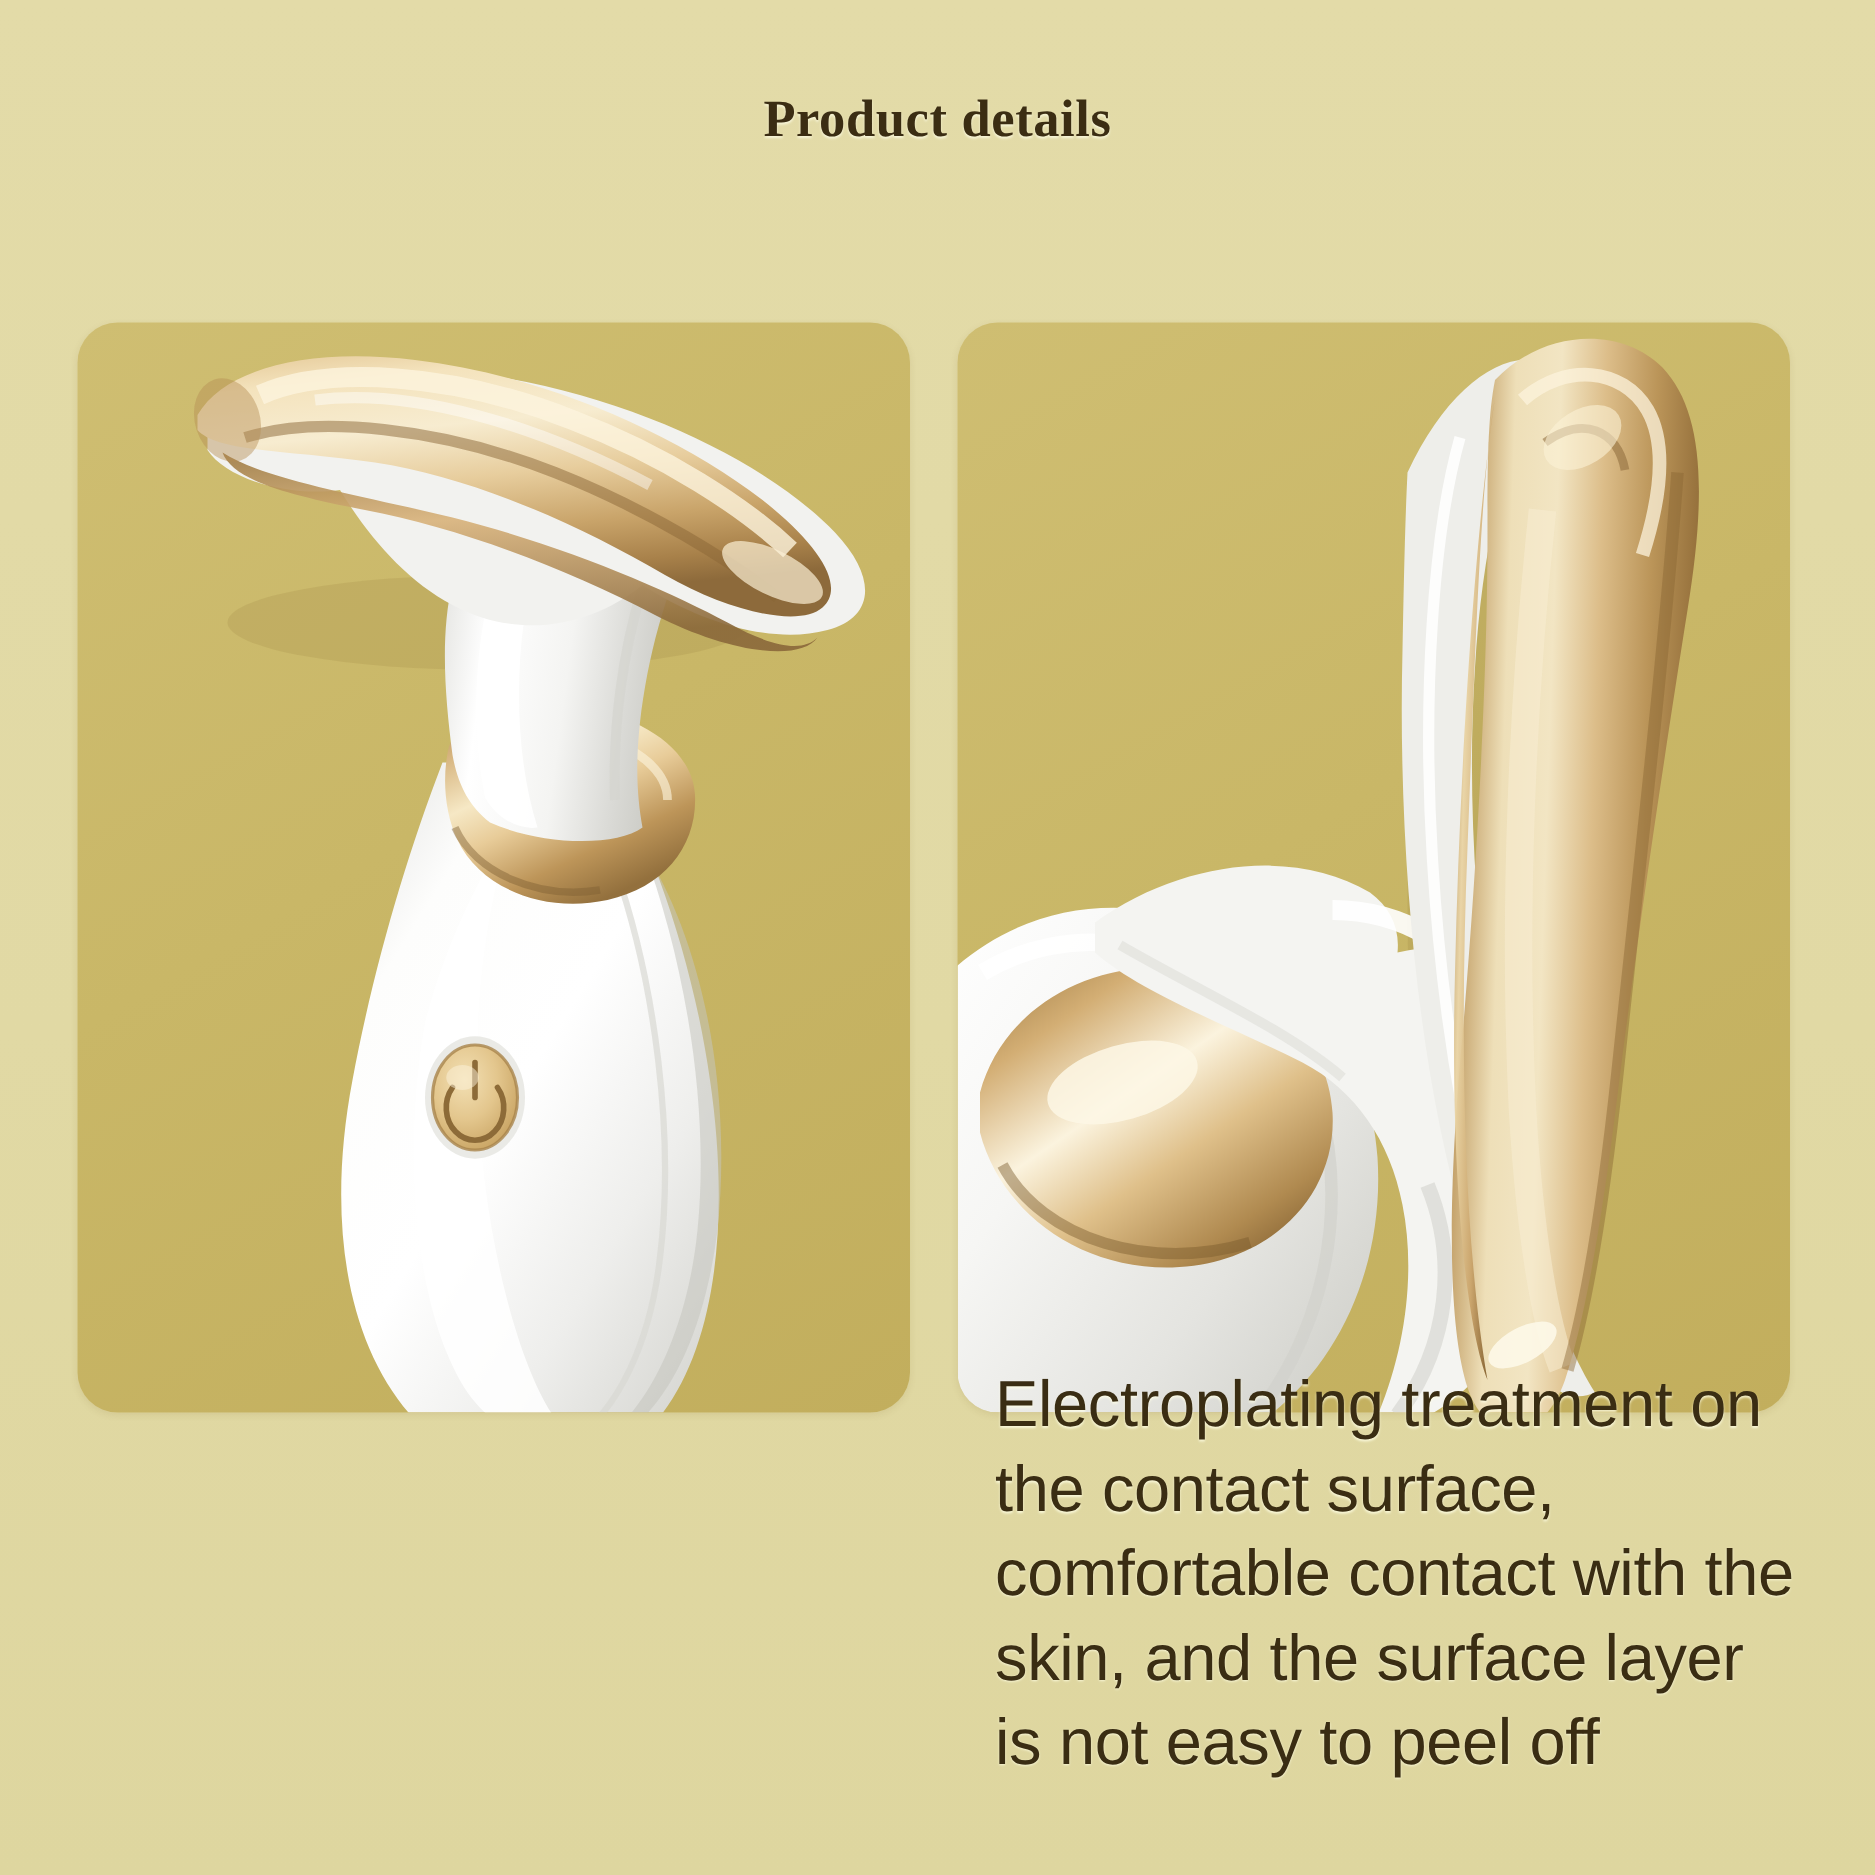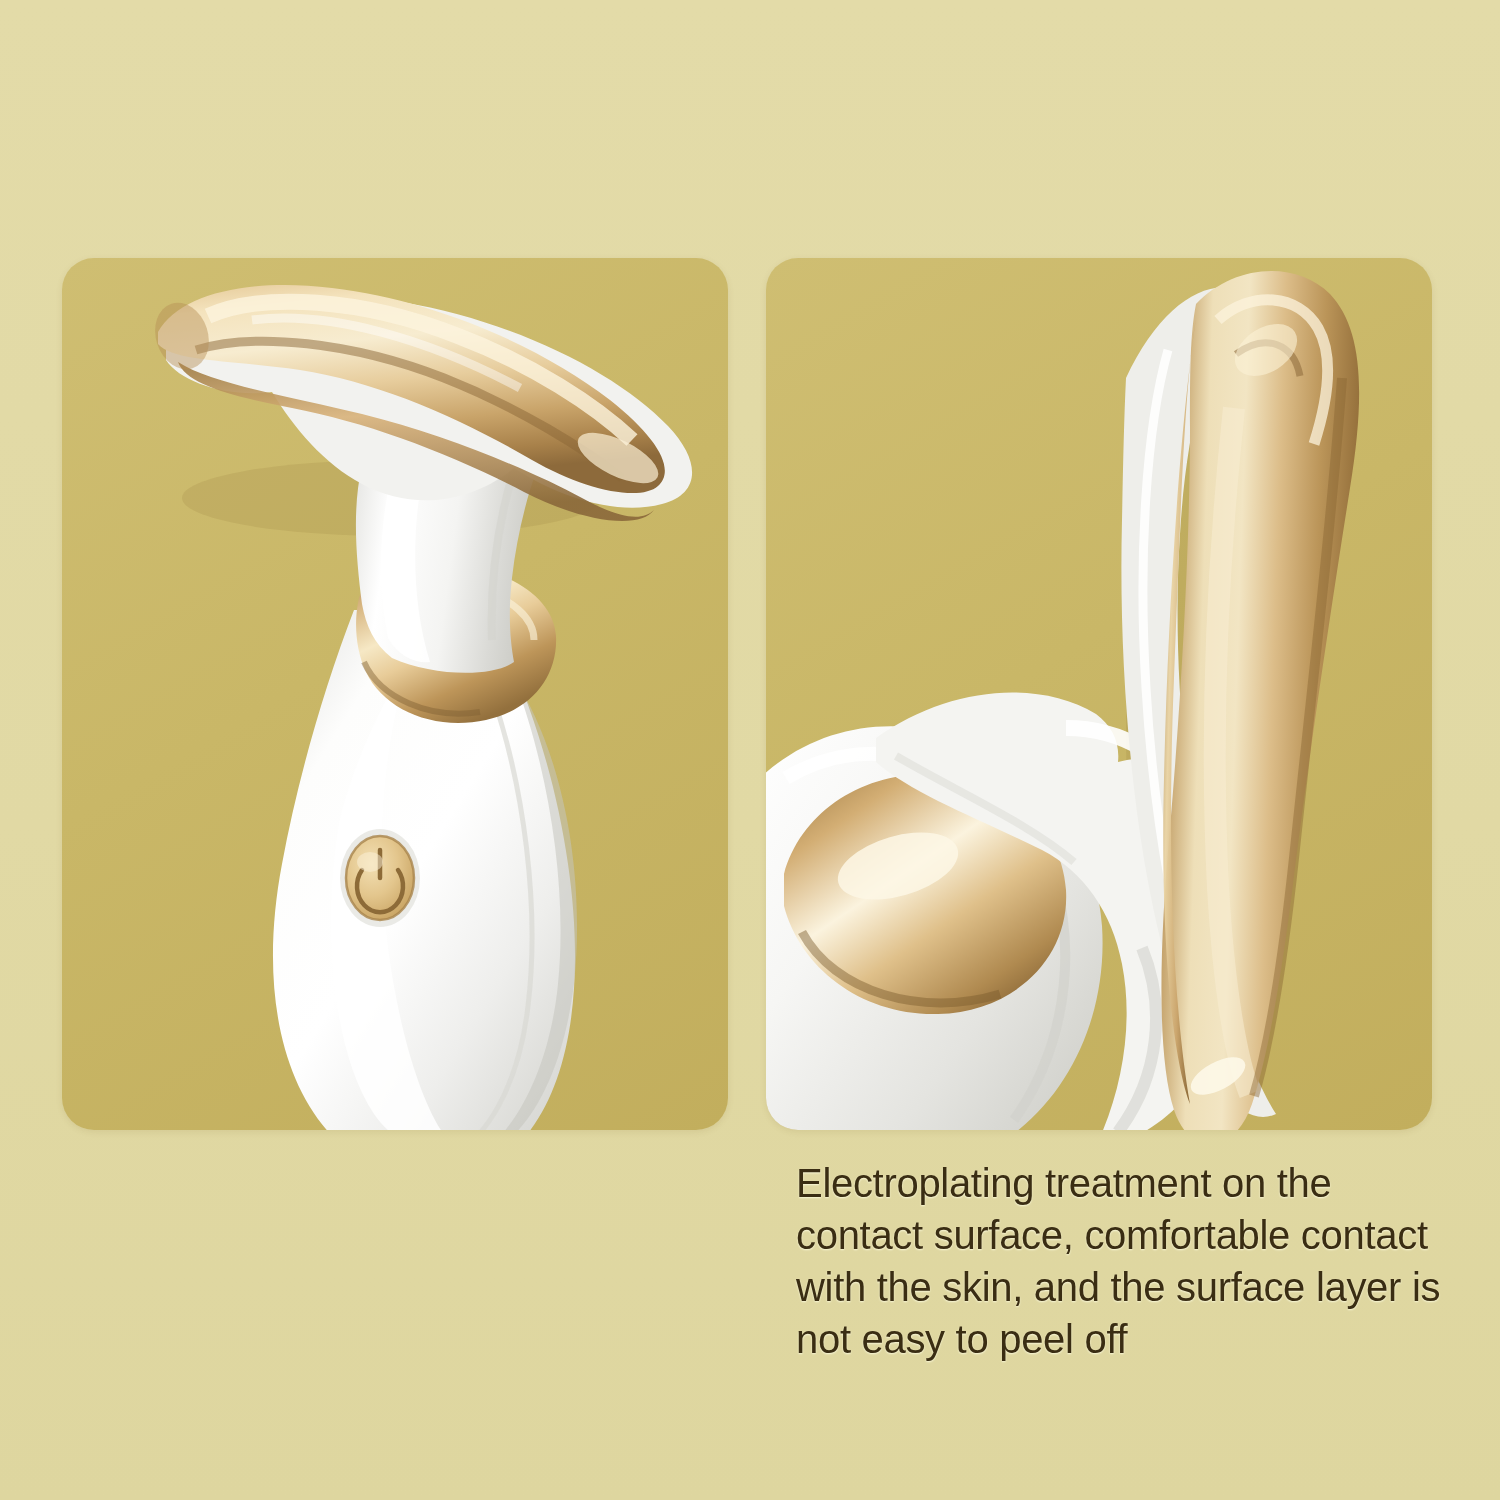--- a/index.html
+++ b/index.html
@@ -68,30 +68,31 @@
     white-space: pre-line;
   }
   .caption-left {
     left: 98px;
     top: 1228px;
     width: 660px;
     font-size: 55px;
   }
   .caption-right {
     left: 796px;
-    top: 1157px;
+    top: 1091px;
     width: 648px;
-    font-size: 40px;
+    font-size: 52px;
   }
 </style>
 </head>
 <body>
 
 <div class="page">
 
+  <div class="page-title">Product details</div>
 
   <div class="panel panel-left">
     <div class="device">
       <svg viewBox="0 0 666 872" preserveAspectRatio="none" aria-hidden="true">
         <defs>
 
           <linearGradient id="goldHeadL" x1="0" y1="0" x2="0.25" y2="1">
             <stop offset="0%" stop-color="#e4c896"></stop>
             <stop offset="14%" stop-color="#f4e3bd"></stop>
             <stop offset="34%" stop-color="#f7ecd0"></stop>

